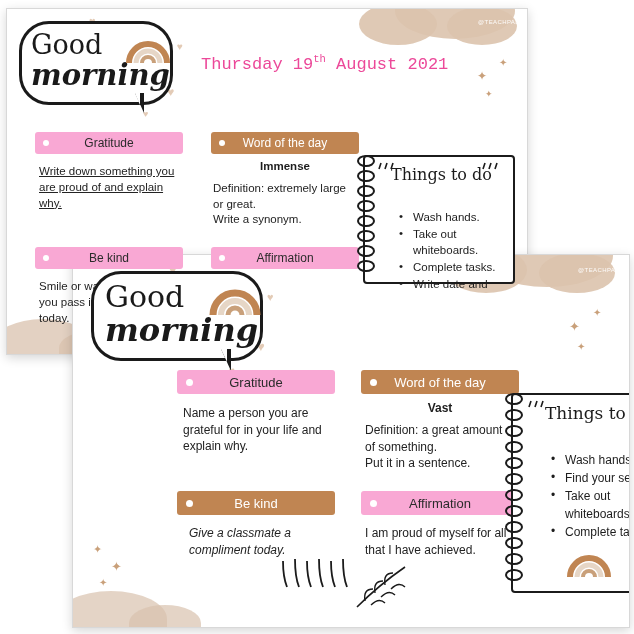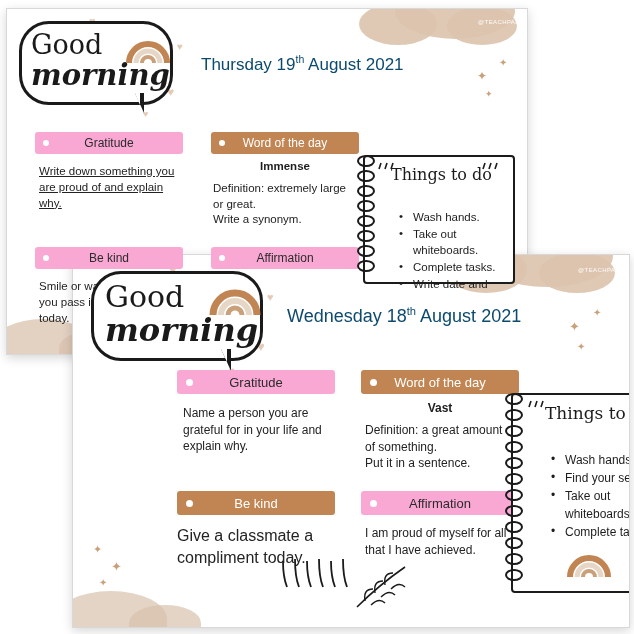--- a/index.html
+++ b/index.html
@@ -106,22 +106,22 @@
   }
   .star {
     position: absolute;
     color: #c9a07a;
     z-index: 4;
   }
 
   
   .date {
     position: absolute;
-    font-family: Liberation Sans, sans-serif;
-    color: #0c4a6e;
+    font-family: Liberation Mono, monospace;
+    color: #ec4899;
     z-index: 6;
     white-space: nowrap;
   }
   .date sup { font-size: 0.62em; }
 
   
   .banner {
     position: absolute;
     display: flex;
     align-items: center;
@@ -319,43 +319,40 @@
   <div class="heart" style="left:194px; top:36px; font-size:11px;">♥</div>
   <div class="heart" style="left:184px; top:84px; font-size:13px;">♥</div>
   <div class="heart" style="left:156px; top:110px; font-size:10px;">♥</div>
   <div class="star" style="left:496px; top:64px; font-size:13px;">✦</div>
   <div class="star" style="left:520px; top:52px; font-size:10px;">✦</div>
   <div class="star" style="left:504px; top:86px; font-size:10px;">✦</div>
   <div class="star" style="left:20px; top:288px; font-size:11px;">✦</div>
   <div class="star" style="left:38px; top:304px; font-size:13px;">✦</div>
   <div class="star" style="left:26px; top:322px; font-size:10px;">✦</div>
 
-  <div class="date" style="left:214px; top:50px; font-size:18px;">
-    <span>Wednesday 18</span><sup>th</sup><span> August 2021</span>
-  </div>
 
   <div class="banner tan" style="left:104px; top:115px; width:158px; height:24px; border-radius:3px;">
     <span class="dot" style="width:7px;height:7px;margin-left:9px;"></span>
     <span class="btxt" style="font-size:13px; padding-right:16px;">Gratitude</span>
   </div>
   <div class="para" style="left:110px; top:150px; width:152px; font-size:12px;">Name a person you are grateful for in your life and explain why.</div>
 
   <div class="banner dark" style="left:288px; top:115px; width:158px; height:24px; border-radius:3px;">
     <span class="dot" style="width:7px;height:7px;margin-left:9px;"></span>
     <span class="btxt" style="font-size:13px; padding-right:16px;">Word of the day</span>
   </div>
   <div class="center-bold" style="left:288px; top:146px; width:158px; font-size:12px;">Vast</div>
   <div class="para" style="left:292px; top:167px; width:150px; font-size:12px;">Definition: a great amount of something.</div>
   <div class="para" style="left:292px; top:200px; width:155px; font-size:12px;">Put it in a sentence.</div>
 
   <div class="banner dark" style="left:104px; top:236px; width:158px; height:24px; border-radius:3px;">
     <span class="dot" style="width:7px;height:7px;margin-left:9px;"></span>
     <span class="btxt" style="font-size:13px; padding-right:16px;">Be kind</span>
   </div>
-  <div class="para" style="left:104px; top:270px; width:152px; font-size:16px;">Give a classmate a compliment today.</div>
+  <div class="para" style="left:116px; top:270px; width:152px; font-size:12px;font-style:italic;">Give a classmate a compliment today.</div>
 
   <div class="banner tan" style="left:288px; top:236px; width:158px; height:24px; border-radius:3px;">
     <span class="dot" style="width:7px;height:7px;margin-left:9px;"></span>
     <span class="btxt" style="font-size:13px; padding-right:16px;">Affirmation</span>
   </div>
   <div class="para" style="left:292px; top:270px; width:152px; font-size:12px;">I am proud of myself for all that I have achieved.</div>
 
   <div class="cloud-blob" style="left:-18px; top:336px; width:112px; height:56px; opacity:0.7;"></div>
   <div class="cloud-blob" style="left:56px; top:350px; width:72px; height:36px; opacity:0.7;"></div>
 

